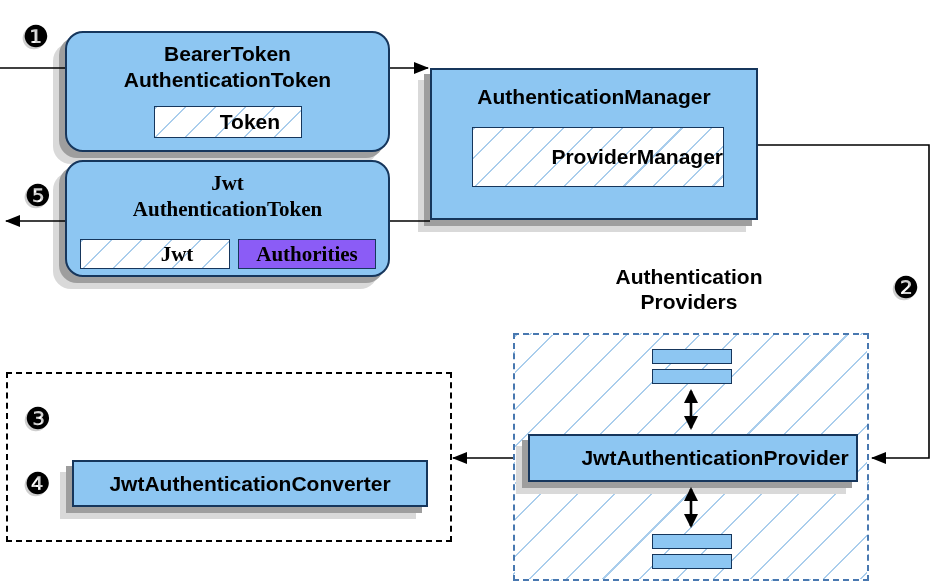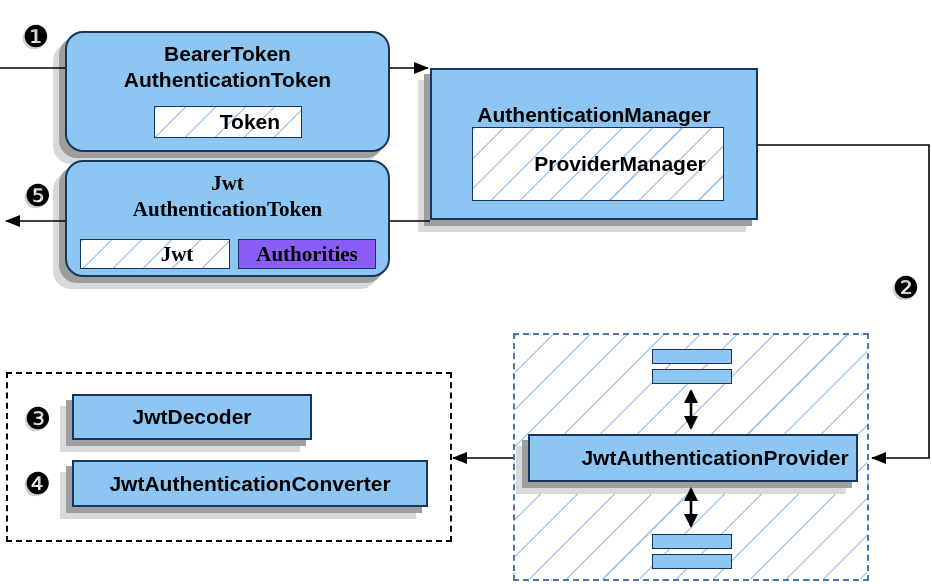--- a/index.html
+++ b/index.html
@@ -19,21 +19,21 @@
   .wires{position:absolute;left:0;top:0;width:932px;height:584px;pointer-events:none;z-index:5;}
   .wire{stroke:var(--wire);stroke-width:1.6;fill:none;}
   .wire.thick{stroke-width:2.6;}
   .node{
     position:absolute;background:var(--node-fill);border:2px solid var(--node-border);
     box-shadow:-6px 6px 0 var(--shadow-dark), -12px 12px 0 var(--shadow-light);
     box-sizing:border-box;font-weight:bold;z-index:2;
   }
   .rounded{border-radius:18px;}
   .node-title{display:block;text-align:center;font-size:21px;line-height:26px;padding-top:8px;font-weight:bold;}
-  .node-title.tight{padding-top:32px;}
+  .node-title.tight{padding-top:14px;}
   .member{
     position:absolute;background:#8b5cf6;border:1.6px solid var(--node-border);
     box-sizing:border-box;display:flex;align-items:center;justify-content:center;
     font-size:21px;font-weight:bold;
   }
   .hatched{
     background-color:#fff;
     background-image:repeating-linear-gradient(135deg,var(--hatch) 0 1.5px,transparent 1.5px 21px);
     padding-left:44px;
   }
@@ -95,50 +95,51 @@
       <span style="display:block;">BearerToken</span>
       <span style="display:block;">AuthenticationToken</span>
     </span>
     <div class="member hatched" style="left:87px;top:73px;width:148px;height:32px;">
       <span>Token</span>
     </div>
   </div>
 
   <div class="node" style="left:430px;top:68px;width:328px;height:152px;">
     <span class="node-title tight">AuthenticationManager</span>
-    <div class="member hatched" style="left:40px;top:57px;width:252px;height:74px;">
+    <div class="member hatched" style="left:40px;top:57px;width:252px;height:60px;justify-content:flex-end;">
       <span>ProviderManager</span>
     </div>
   </div>
 
   <div class="node rounded" style="left:65px;top:160px;width:325px;height:117px;font-family:Liberation Serif, serif;">
     <span class="node-title">
       <span style="display:block;">Jwt</span>
       <span style="display:block;">AuthenticationToken</span>
     </span>
     <div class="member hatched" style="left:13px;top:77px;width:150px;height:30px;">
       <span>Jwt</span>
     </div>
     <div class="member" style="left:171px;top:77px;width:138px;height:30px;">
       <span>Authorities</span>
     </div>
   </div>
 
+  <div class="group-label" style="left:564px;top:264px;width:250px;">
+    <span style="display:block;">Authentication</span>
+    <span style="display:block;">Providers</span>
+  </div>
 
   <div class="providers-box" style="left:513px;top:333px;width:356px;height:248px;"></div>
   <div class="mini" style="left:652px;top:349px;"></div>
   <div class="mini" style="left:652px;top:369px;"></div>
   <div class="mini" style="left:652px;top:534px;"></div>
   <div class="mini" style="left:652px;top:554px;"></div>
 
   <div class="node center-lbl" style="left:528px;top:434px;width:330px;height:48px;padding-left:44px;">
     <span>JwtAuthenticationProvider</span>
   </div>
 
   <div class="decoder-box" style="left:6px;top:372px;width:446px;height:170px;"></div>
-  <div class="node center-lbl" style="left:72px;top:394px;width:240px;height:46px;">
-    <span>JwtDecoder</span>
-  </div>
   <div class="node center-lbl" style="left:72px;top:460px;width:356px;height:47px;">
     <span>JwtAuthenticationConverter</span>
   </div>
 
 </div>
 
 </body></html>

